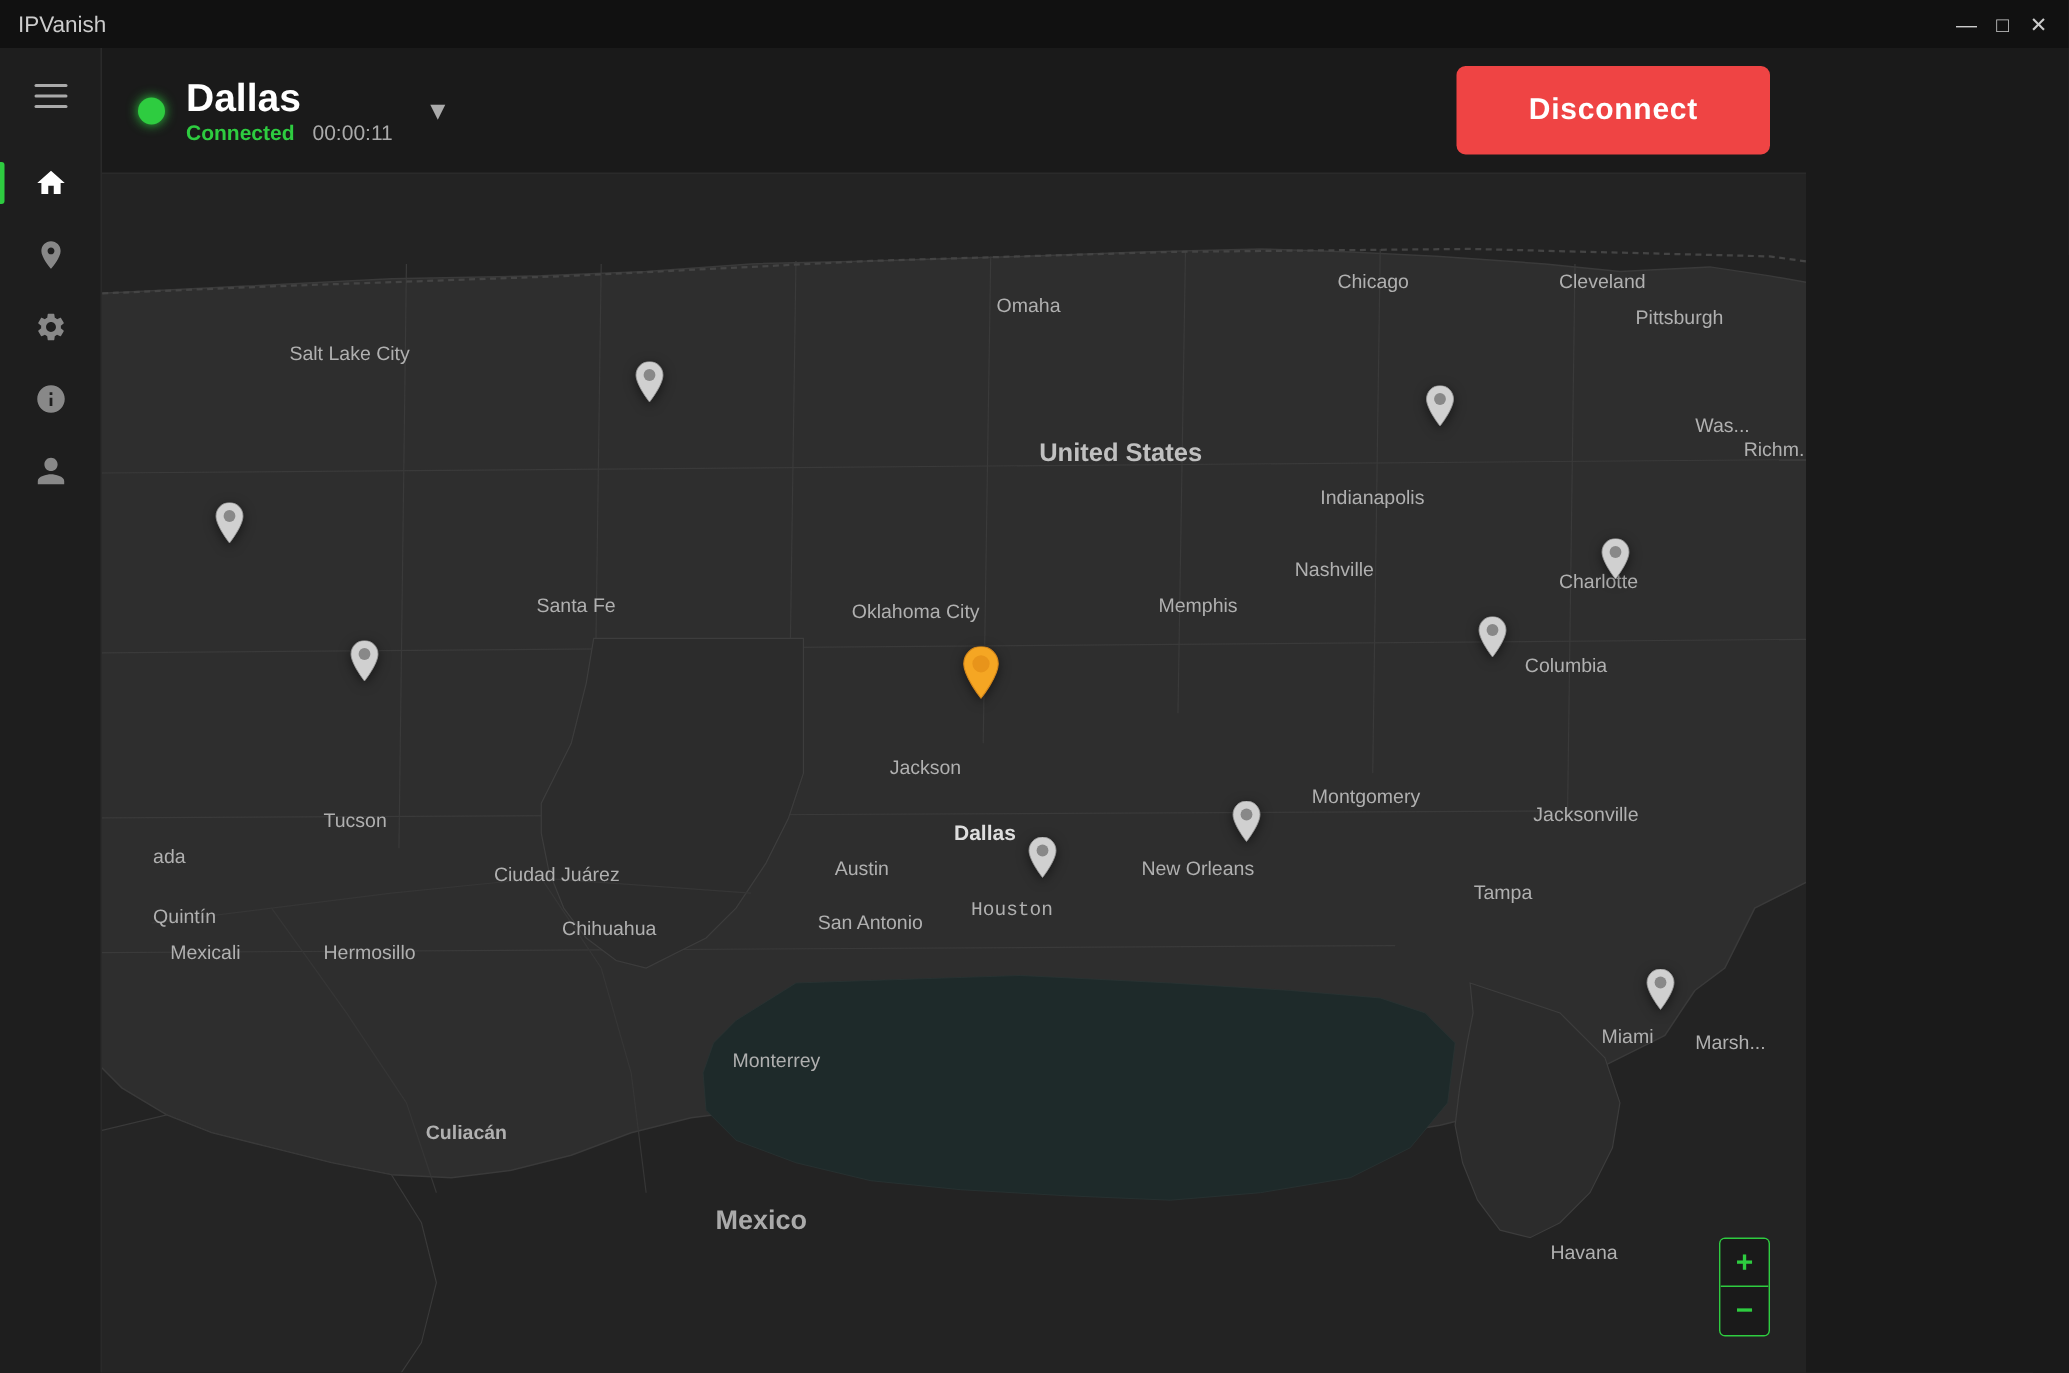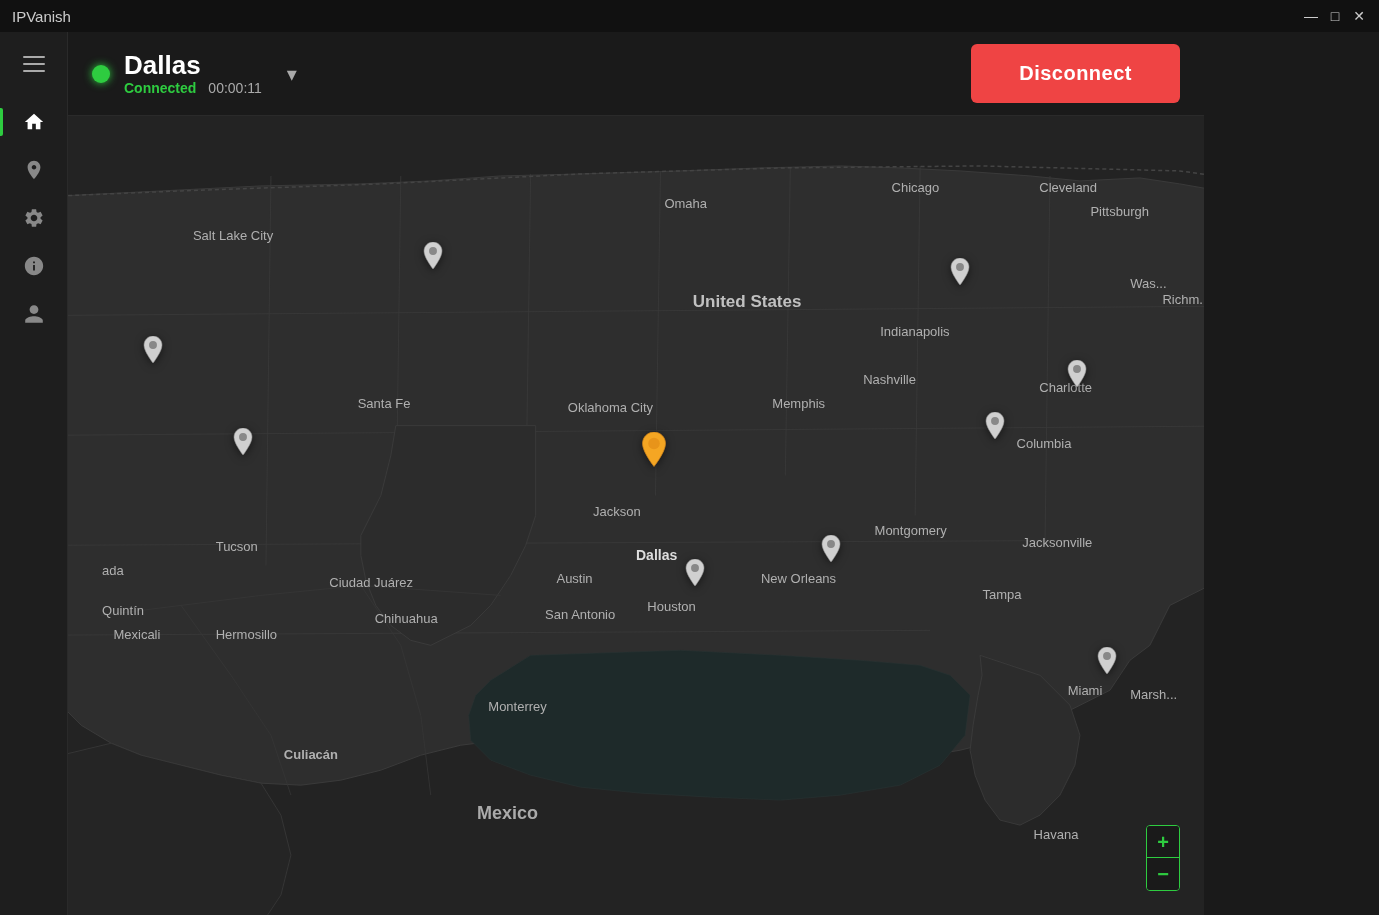--- a/index.html
+++ b/index.html
@@ -417,21 +417,21 @@
       <div class="city-label" style="top:33%; left:85.5%;">Charlotte</div>
       <div class="city-label" style="top:35%; left:62%;">Memphis</div>
       <div class="city-label" style="top:40%; left:83.5%;">Columbia</div>
       <div class="city-label" style="top:35%; left:25.5%;">Santa Fe</div>
       <div class="city-label" style="top:35.5%; left:44%;">Oklahoma City</div>
       <div class="city-label" style="top:48.5%; left:42%;margin-left:48px;">Jackson</div>
       <div class="city-label" style="top:51%; left:71%;">Montgomery</div>
       <div class="city-label" style="top:52.5%; left:84%;">Jacksonville</div>
       <div class="city-label" style="top:57%; left:43%;">Austin</div>
       <div class="city-label" style="top:61.5%; left:42%;">San Antonio</div>
-      <div class="city-label" style="top:60.5%; left:51%;">Houston</div>
+      <div class="city-label" style="top:60.5%; left:51%;font-family:Liberation Mono, monospace;">Houston</div>
       <div class="city-label" style="top:57%; left:61%;">New Orleans</div>
       <div class="city-label" style="top:59%; left:80.5%;">Tampa</div>
       <div class="city-label" style="top:64%; left:4%;">Mexicali</div>
       <div class="city-label" style="top:56%; left:3%;">ada</div>
       <div class="city-label" style="top:53%; left:13%;">Tucson</div>
       <div class="city-label" style="top:52%; left:23%;margin-top:44px;">Ciudad Juárez</div>
       <div class="city-label" style="top:61%; left:3%;">Quintín</div>
       <div class="city-label" style="top:64%; left:13%;">Hermosillo</div>
       <div class="city-label" style="top:62%; left:27%;">Chihuahua</div>
       <div class="city-label" style="top:73%; left:37%;">Monterrey</div>

